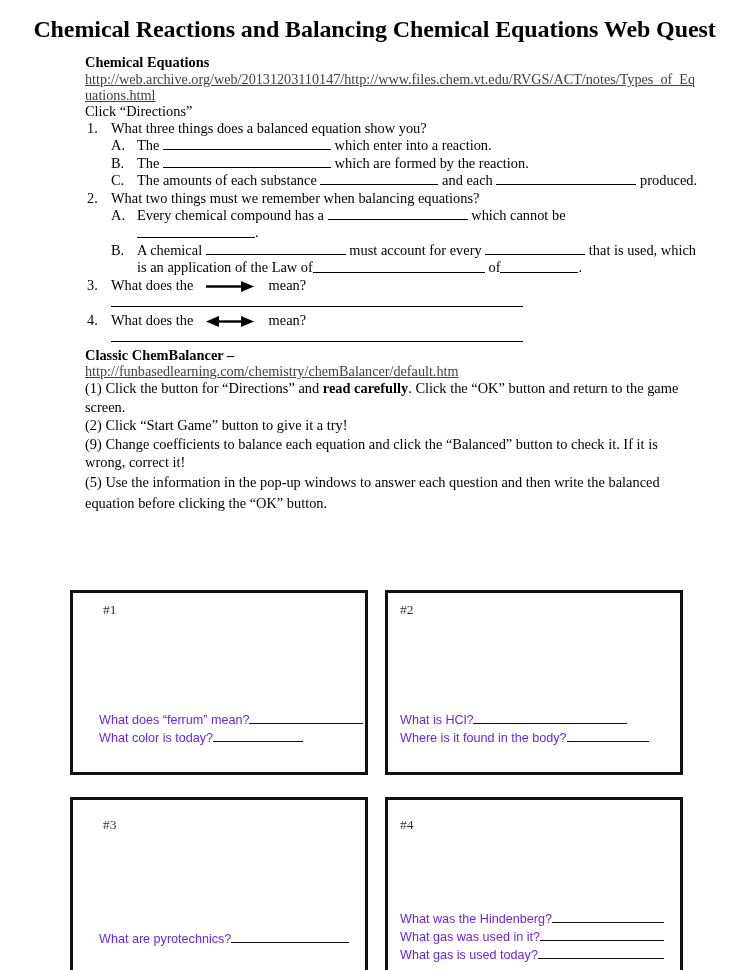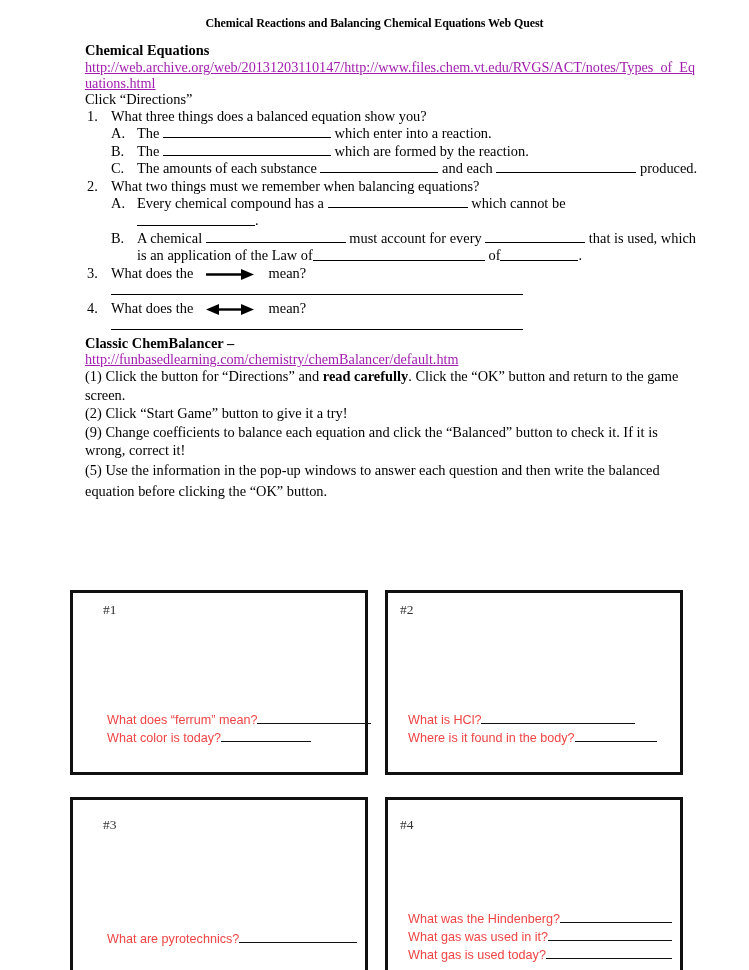--- a/index.html
+++ b/index.html
@@ -18,21 +18,21 @@
   .page {
     width: 749px;
     height: 970px;
     position: relative;
     padding: 0;
     box-sizing: border-box;
   }
 
   
   .doc-title {
-    font-size: 12px;
+    font-size: 24px;
     font-weight: bold;
     text-align: center;
     margin: 16px 0 10px 0;
     letter-spacing: -0.1px;
   }
 
   
   .idline {
     margin: 14px 0 0 0;
     padding: 0 60px 0 85px;
@@ -59,21 +59,21 @@
     font-size: 14.4px;
     line-height: 1.16;
     margin-top: 11px;
   }
   .sec-head {
     font-weight: bold;
     font-size: 14.4px;
     margin: 0;
   }
   .url {
-    color: #a21caf;
+    color: #404040;
     text-decoration: underline;
     word-break: break-all;
     display: block;
     line-height: 1.14;
     font-size: 14.2px;
   }
   .plain-line { margin: 0; }
 
   
   ol.lvl1 {
@@ -161,26 +161,26 @@
     font-family: "Liberation Serif", "DejaVu Serif", serif;
     font-size: 13.5px;
     color: #333;
     position: absolute;
     top: 9px;
   }
   .tag-indent { left: 30px; }
   .tag-flush  { left: 12px; }
   .qbox .qlist {
     position: absolute;
-    left: 8px;
+    left: 0;
     right: 6px;
     font-family: "Liberation Sans", "DejaVu Sans", sans-serif;
     font-size: 12.6px;
     line-height: 1.42;
-    color: #ef4444;
+    color: #6d28d9;
   }
   .ql-indent { padding-left: 26px; }
   .ql-flush  { padding-left: 12px; margin-top: 23px; }
   .qline { white-space: nowrap; }
   .qrule {
     display: inline-block;
     border-bottom: 1.4px solid #111;
     height: 0.82em;
     vertical-align: baseline;
   }

